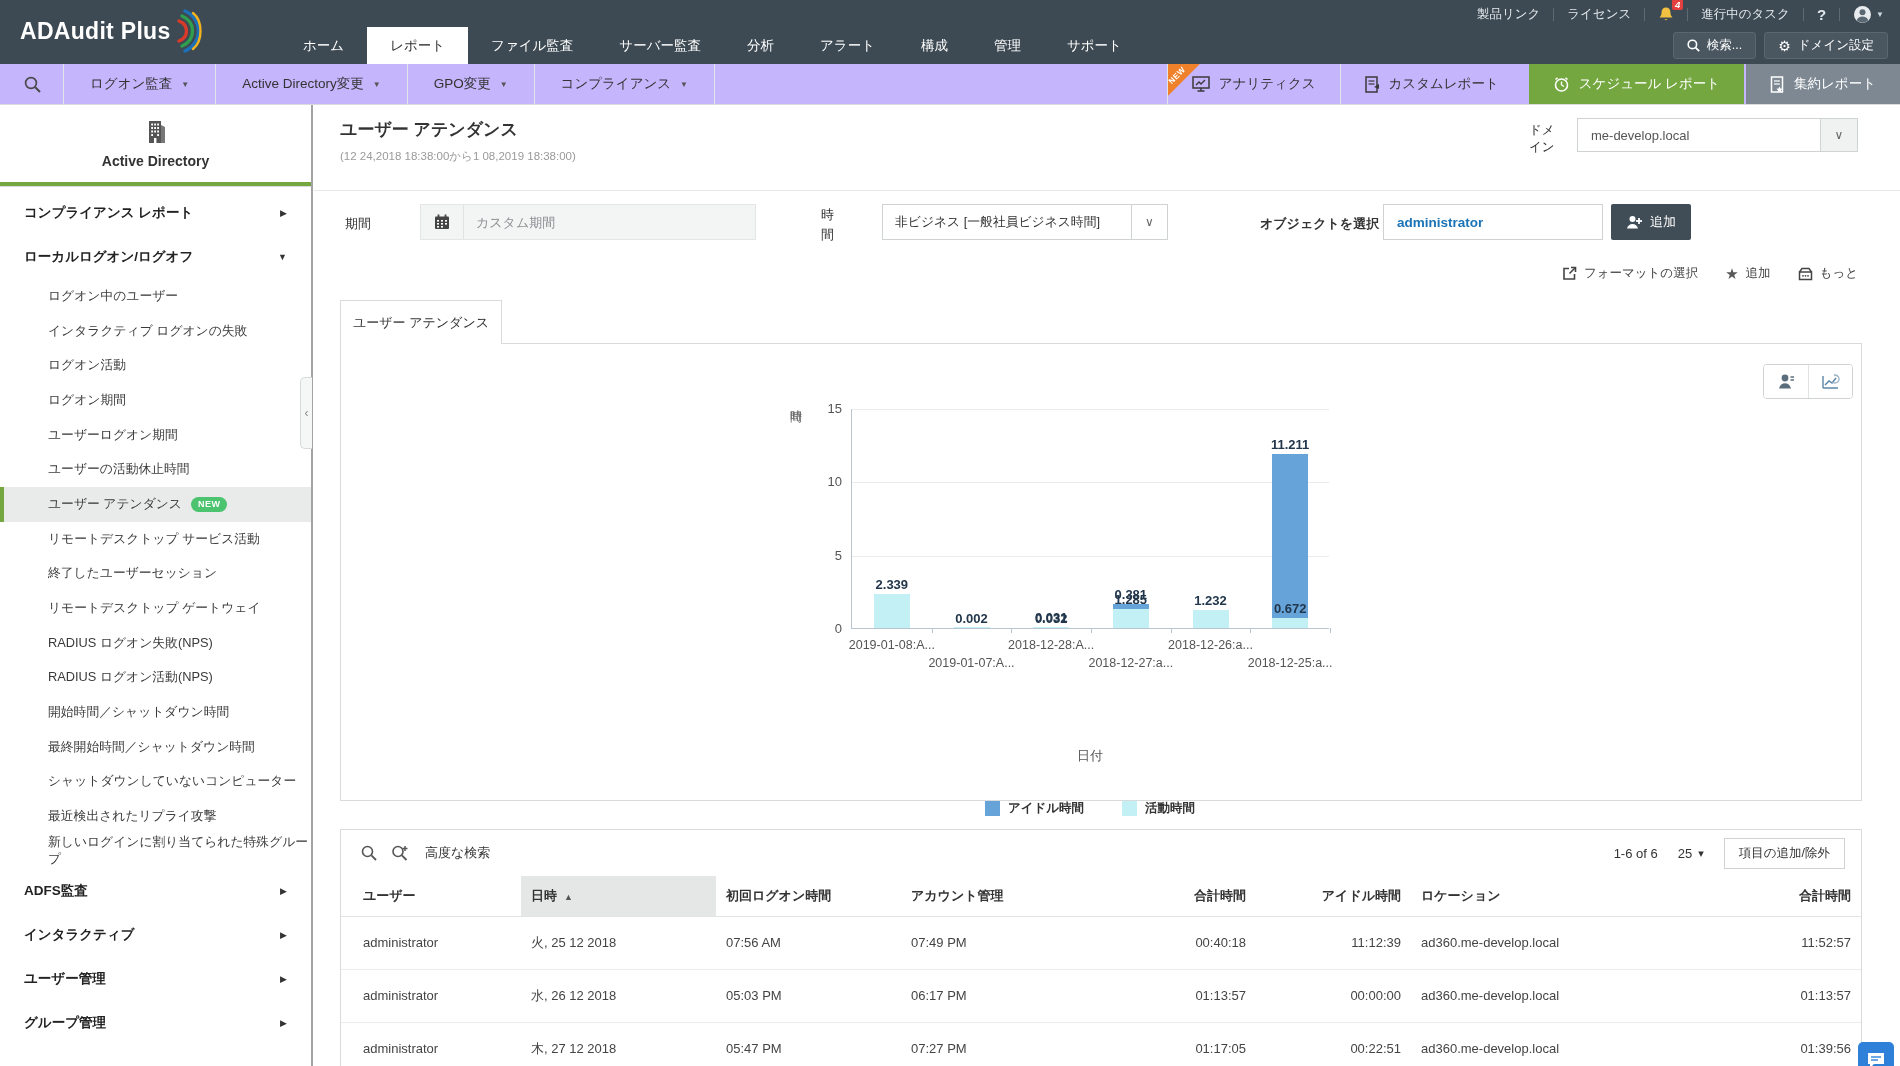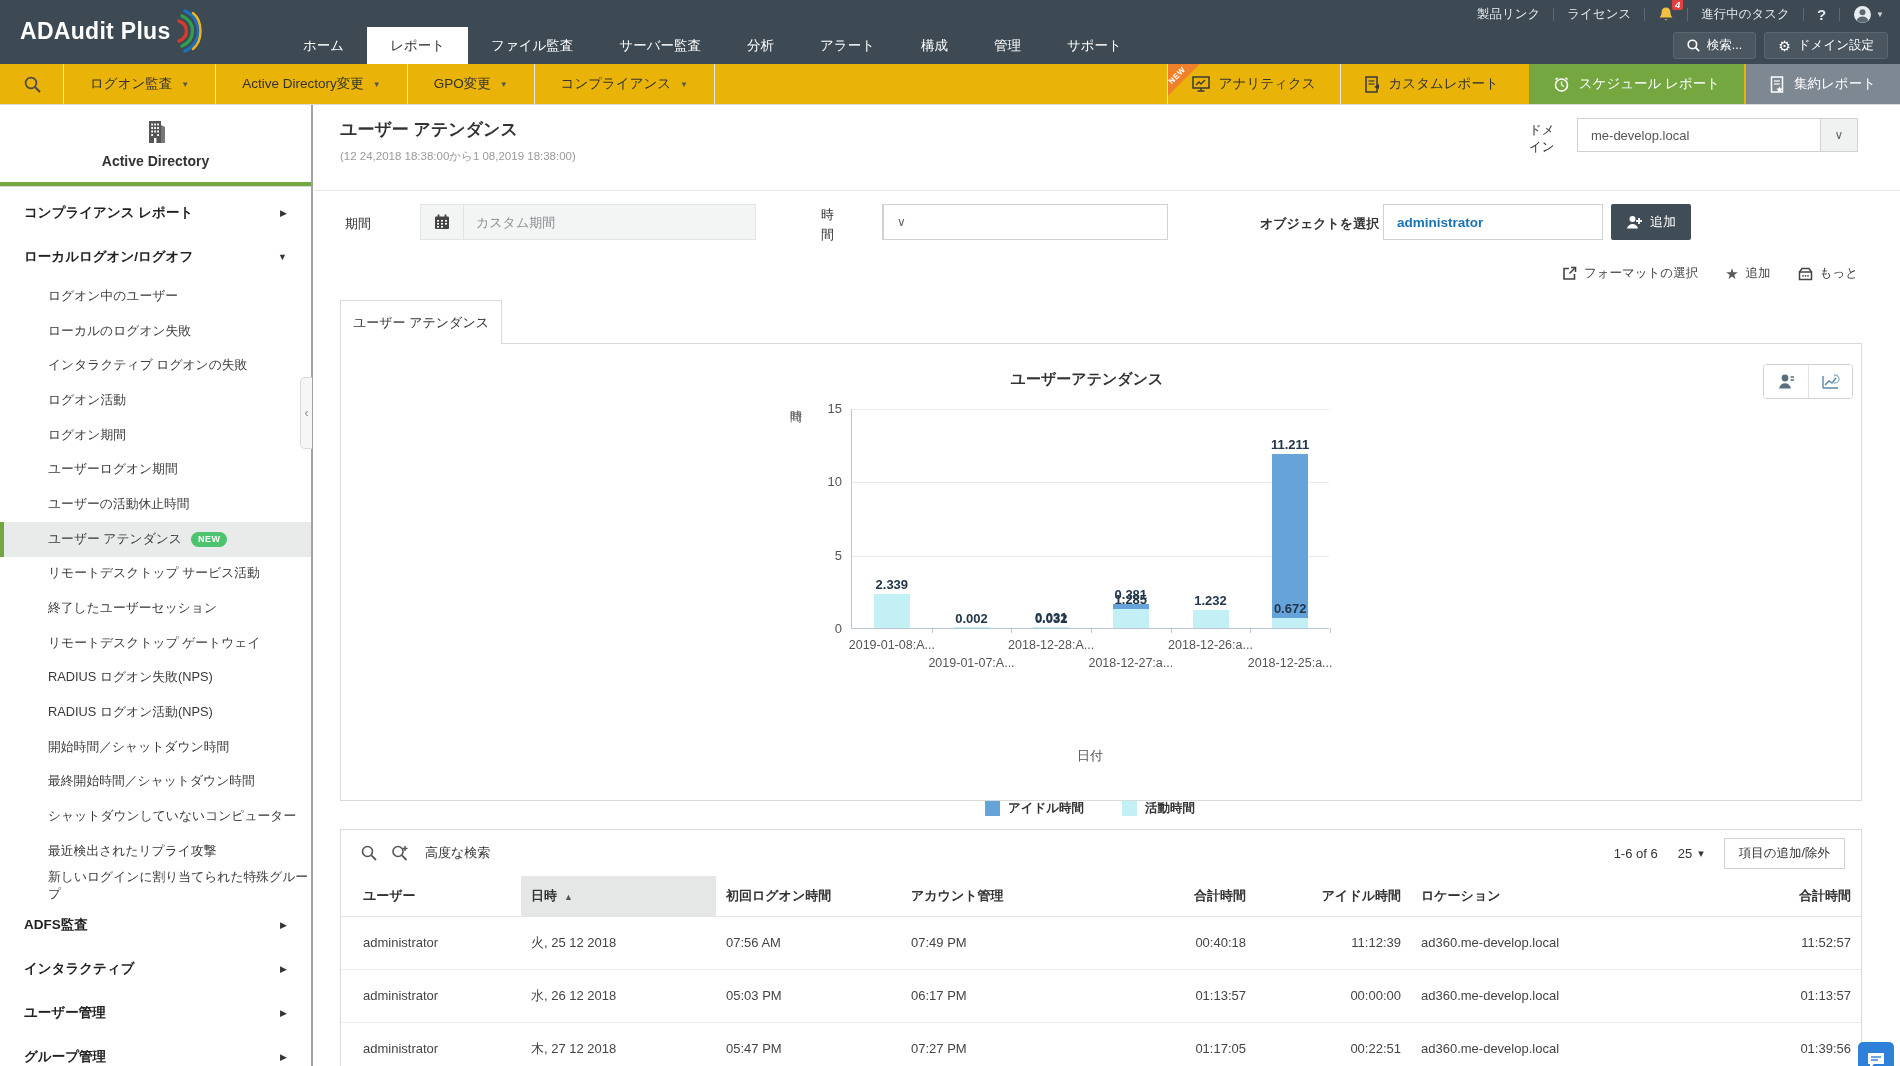--- a/index.html
+++ b/index.html
@@ -23,21 +23,21 @@
   .user-menu { display:flex; align-items:center; gap:4px; cursor:pointer; }
   .caret-sm { font-size:8px; color:#cfd6db; }
   .mainnav { position:absolute; left:280px; bottom:0; height:37px; display:flex; }
   .nav-tab { padding:0 23px; line-height:37px; color:#fff; font-size:13.5px; cursor:pointer; white-space:nowrap; }
   .nav-tab.active { background:#fff; color:#333; }
   .nav-right { position:absolute; right:12px; bottom:5px; display:flex; gap:8px; }
   .dk-btn { display:flex; align-items:center; gap:7px; background:#4a5660; border:1px solid #5a6670; color:#fff; font-size:12.5px; height:27px; padding:0 13px; border-radius:3px; cursor:pointer; }
   .dk-btn .gear { font-size:14px; line-height:1; }
 
   
-  .toolbar { position:absolute; top:64px; left:0; right:0; height:41px; background:#eab308; border-bottom:1px solid #d9dcdd; display:flex; align-items:stretch; z-index:25; }
+  .toolbar { position:absolute; top:64px; left:0; right:0; height:41px; background:#c4b5fd; border-bottom:1px solid #d9dcdd; display:flex; align-items:stretch; z-index:25; }
   .tb-search { display:flex; align-items:center; padding:0 22px 0 24px; cursor:pointer; }
   .tb-menus { display:flex; align-items:stretch; border-left:1px solid #e3e6e7; }
   .tb-menu { display:flex; align-items:center; gap:9px; padding:0 26px; font-size:13.5px; color:#333; border-right:1px solid #e3e6e7; cursor:pointer; white-space:nowrap; }
   .caret-xs { font-size:8px; color:#555; }
   .tb-right { margin-left:auto; display:flex; align-items:stretch; }
   .tb-block { position:relative; display:flex; align-items:center; gap:9px; padding:0 24px; font-size:13.5px; color:#333; border-left:1px solid #e3e6e7; cursor:pointer; white-space:nowrap; }
   .tb-block.green { background:#74a73f; color:#fff; border-left:none; margin-left:6px; }
   .tb-block.gray { background:#7d8893; color:#fff; border-left:none; margin-left:2px; }
   .ribbon { position:absolute; left:0; top:0; width:32px; height:32px; background:#f0812b; clip-path:polygon(0 0,100% 0,0 100%); }
   .ribbon span { position:absolute; left:-1px; top:7px; transform:rotate(-45deg); color:#fff; font-size:8px; font-weight:bold; letter-spacing:.5px; }
@@ -293,23 +293,20 @@
         <div class="sgroup">
           <span class="glabel">コンプライアンス レポート</span>
           <span class="garrow">▶</span>
         </div>
         <div class="sgroup">
           <span class="glabel">ローカルログオン/ログオフ</span>
           <span class="garrow">▼</span>
         </div>
         <div class="sitem">
           <span class="silabel">ログオン中のユーザー</span>
-        </div>
-        <div class="sitem">
-          <span class="silabel">ローカルのログオン失敗</span>
         </div>
         <div class="sitem">
           <span class="silabel">インタラクティブ ログオンの失敗</span>
         </div>
         <div class="sitem">
           <span class="silabel">ログオン活動</span>
         </div>
         <div class="sitem">
           <span class="silabel">ログオン期間</span>
         </div>
@@ -406,20 +403,21 @@
                 <rect x="11" y="9" width="2" height="1.6"></rect>
                 <rect x="3" y="12" width="2" height="1.6"></rect>
                 <rect x="7" y="12" width="2" height="1.6"></rect>
               </g>
             </svg>
         </span>
         <input placeholder="カスタム期間" style="">
       </div>
       <span class="flabel f-time-label">時間</span>
       <div class="f-time">
+        <span class="val">非ビジネス [一般社員ビジネス時間]</span>
         <span class="chev">∨</span>
       </div>
       <span class="flabel f-obj-label">オブジェクトを選択</span>
       <div class="f-obj">
         <input value="administrator" style="">
       </div>
       <button class="f-add">
         <svg width="16" height="15" viewBox="0 0 16 15">
             <circle cx="6.5" cy="4" r="3" fill="#fff"></circle>
             <path d="M1 13.5c.7-3 2.9-4.5 5.5-4.5s4.8 1.5 5.5 4.5z" fill="#fff"></path>
@@ -470,21 +468,20 @@
         <span class="ct-btn">
           <svg width="19" height="17" viewBox="0 0 19 17">
               <polyline points="2,15 2,3" stroke="#5b87a8" stroke-width="1.4" fill="none"></polyline>
               <polyline points="2,15 17,15" stroke="#5b87a8" stroke-width="1.4" fill="none"></polyline>
               <polyline points="4,12 8,8 11,10 15,5" fill="none" stroke="#5b87a8" stroke-width="1.5"></polyline>
               <path d="M14 2 a4 4 0 1 1 -3 6.6" fill="none" stroke="#9ab4c6" stroke-width="1.3"></path>
               <path d="M13.2 0.8 l1.6 1.4 -1.8 1.2z" fill="#9ab4c6"></path>
             </svg>
         </span>
       </div>
-      <h2 class="chart-title">ユーザーアテンダンス</h2>
       <span class="ylab">時間</span>
       <div class="plot" id="plot">
           <span class="yt" style="top:212px">0</span>
           <div class="gl" style="top:146.66666666666669px"></div>
           <span class="yt" style="top:138.66666666666669px">5</span>
           <div class="gl" style="top:73.33333333333334px"></div>
           <span class="yt" style="top:65.33333333333334px">10</span>
           <div class="gl" style="top:0px"></div>
           <span class="yt" style="top:-8px">15</span>
           <div class="bar" style="left:21.833333333333336px;bottom:0;width:36px;height:34.30533333333333px;background:#c3f0f4"></div>

